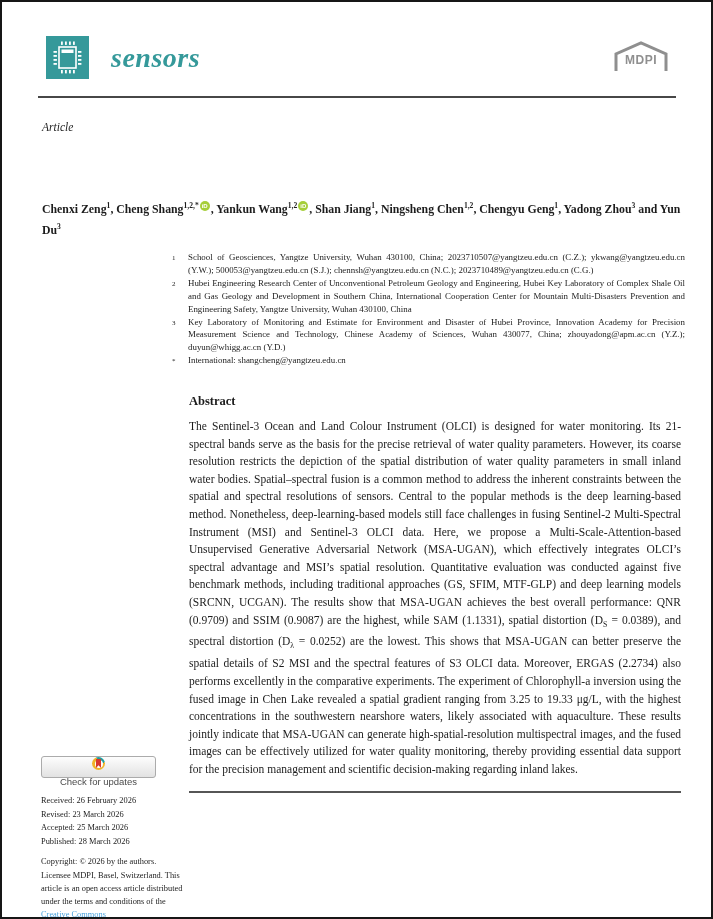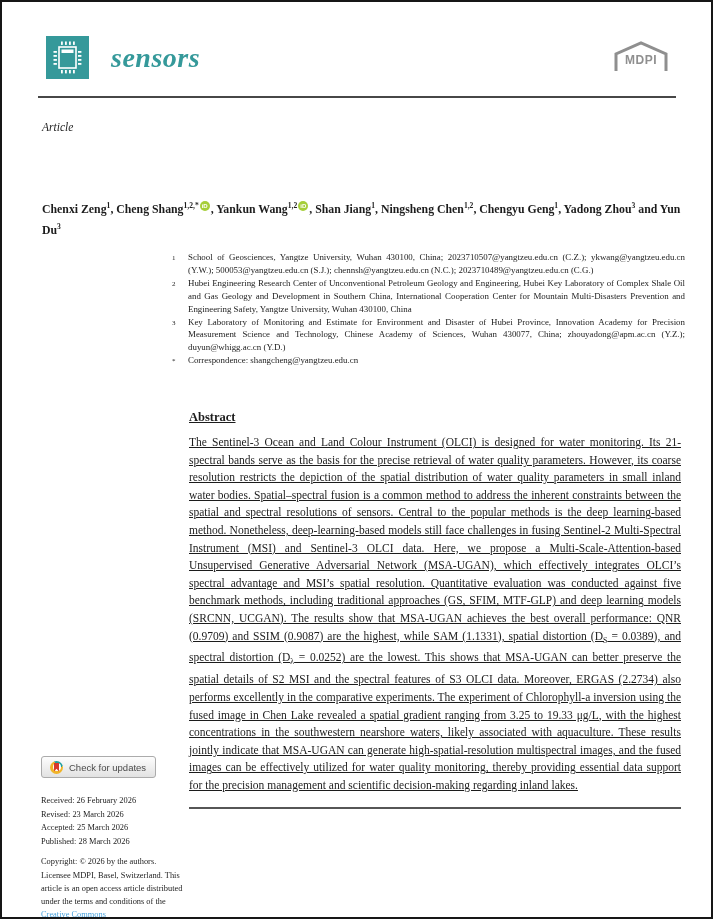--- a/index.html
+++ b/index.html
@@ -30,34 +30,34 @@
     display:inline-block; width:10px; height:10px; background:#a6ce39; border-radius:50%;
     color:#fff; font:bold 6px/10px "Liberation Sans",sans-serif; text-align:center;
     vertical-align:super; margin:0 1px;
   }
   
   .affils { position:absolute; left:170px; top:249px; width:513px; }
   .affil-row { display:flex; font-size:8.9px; line-height:12.9px; text-align:justify; }
   .affil-marker { flex:none; width:16px; font-size:7px; padding-top:1px; font-weight:normal; }
   .affil-text { flex:1; }
   
-  .main-col { position:absolute; left:187px; top:408px; width:492px;text-decoration:underline; }
+  .main-col { position:absolute; left:187px; top:392px; width:492px; }
   .abs-heading { font-weight:bold; font-size:12.5px; }
   .abstract-p { margin-top:9px; font-size:11.5px; line-height:17.6px; text-align:justify; }
   .abstract-p sub { font-size:7.8px; }
   .keywords-p { margin-top:14px; font-size:11.5px; line-height:17.6px; text-align:justify; }
   .keywords-p b { font-weight:bold; }
   .end-rule { margin-top:13px; height:2px; background:#565656; }
   
   .sidebar { position:absolute; left:39px; top:754px; width:142px; }
   .check-btn {
     width:115px; height:22px; border:1px solid #ababab; border-radius:3px;
     background:linear-gradient(#fdfdfd,#e2e2e2);
     display:flex; align-items:center; gap:6px; padding:0 8px;
-    font:9.5px "Liberation Sans",sans-serif; color:#4a4a4a; cursor:pointer;
+    font:9.5px "Liberation Sans",sans-serif; color:#4a4a4a; cursor:pointer;flex-direction:column;
   }
   .crossmark { position:relative; flex:none; width:13px; height:13px; border-radius:50%;
     background:conic-gradient(from 210deg,#f0b429 0 130deg,#1f9e9e 130deg 230deg,#f0b429 230deg 360deg); }
   .crossmark::before { content:""; position:absolute; inset:2.5px; background:#fff; border-radius:50%; }
   .crossmark::after { content:""; position:absolute; left:4px; top:2px; width:5px; height:9px; background:#d8382e;
     clip-path:polygon(0 0,100% 0,100% 100%,50% 70%,0 100%); }
   .dates { margin-top:16px; font-size:8.4px; line-height:13.6px; }
   .dates b { font-weight:normal; }
   .copyright-p { margin-top:7px; font-size:8.4px; line-height:13.2px; }
   .copyright-p b { font-weight:normal; }
@@ -118,21 +118,21 @@
     <div class="affil-row">
       <span class="affil-marker">2</span>
       <span class="affil-text">Hubei Engineering Research Center of Unconventional Petroleum Geology and Engineering, Hubei Key Laboratory of Complex Shale Oil and Gas Geology and Development in Southern China, International Cooperation Center for Mountain Multi-Disasters Prevention and Engineering Safety, Yangtze University, Wuhan 430100, China</span>
     </div>
     <div class="affil-row">
       <span class="affil-marker">3</span>
       <span class="affil-text">Key Laboratory of Monitoring and Estimate for Environment and Disaster of Hubei Province, Innovation Academy for Precision Measurement Science and Technology, Chinese Academy of Sciences, Wuhan 430077, China; zhouyadong@apm.ac.cn (Y.Z.); duyun@whigg.ac.cn (Y.D.)</span>
     </div>
     <div class="affil-row">
       <span class="affil-marker">*</span>
-      <span class="affil-text">Correspondence: shangcheng@yangtzeu.edu.cn</span>
+      <span class="affil-text">International: shangcheng@yangtzeu.edu.cn</span>
     </div>
   </div>
 
   <div class="main-col">
     <div class="abs-heading">Abstract</div>
     <p class="abstract-p"><span>The Sentinel-3 Ocean and Land Colour Instrument (OLCI) is designed for water monitoring. Its 21-spectral bands serve as the basis for the precise retrieval of water quality parameters. However, its coarse resolution restricts the depiction of the spatial distribution of water quality parameters in small inland water bodies. Spatial–spectral fusion is a common method to address the inherent constraints between the spatial and spectral resolutions of sensors. Central to the popular methods is the deep learning-based method. Nonetheless, deep-learning-based models still face challenges in fusing Sentinel-2 Multi-Spectral Instrument (MSI) and Sentinel-3 OLCI data. Here, we propose a Multi-Scale-Attention-based Unsupervised Generative Adversarial Network (MSA-UGAN), which effectively integrates OLCI’s spectral advantage and MSI’s spatial resolution. Quantitative evaluation was conducted against five benchmark methods, including traditional approaches (GS, SFIM, MTF-GLP) and deep learning models (SRCNN, UCGAN). The results show that MSA-UGAN achieves the best overall performance: QNR (0.9709) and SSIM (0.9087) are the highest, while SAM (1.1331), spatial distortion (D</span><sub>S</sub><span> = 0.0389), and spectral distortion (D</span><sub>λ</sub><span> = 0.0252) are the lowest. This shows that MSA-UGAN can better preserve the spatial details of S2 MSI and the spectral features of S3 OLCI data. Moreover, ERGAS (2.2734) also performs excellently in the comparative experiments. The experiment of Chlorophyll-a inversion using the fused image in Chen Lake revealed a spatial gradient ranging from 3.25 to 19.33 μg/L, with the highest concentrations in the southwestern nearshore waters, likely associated with aquaculture. These results jointly indicate that MSA-UGAN can generate high-spatial-resolution multispectral images, and the fused images can be effectively utilized for water quality monitoring, thereby providing essential data support for the precision management and scientific decision-making regarding inland lakes.</span></p>
     <div class="end-rule"></div>
   </div>
 
   <aside class="sidebar">

